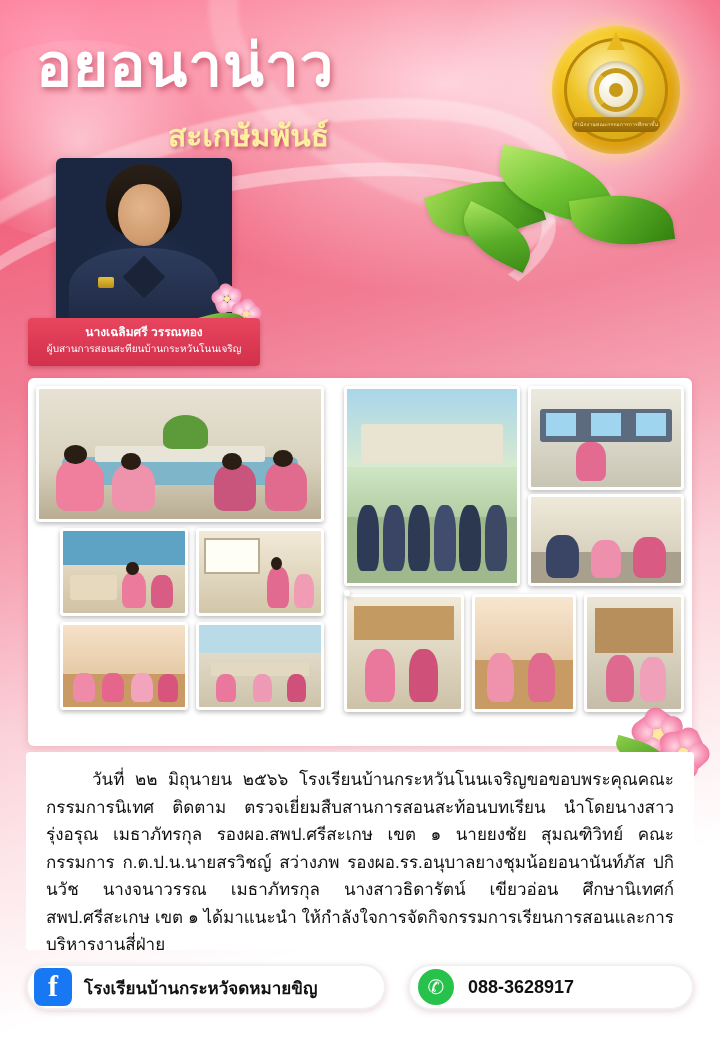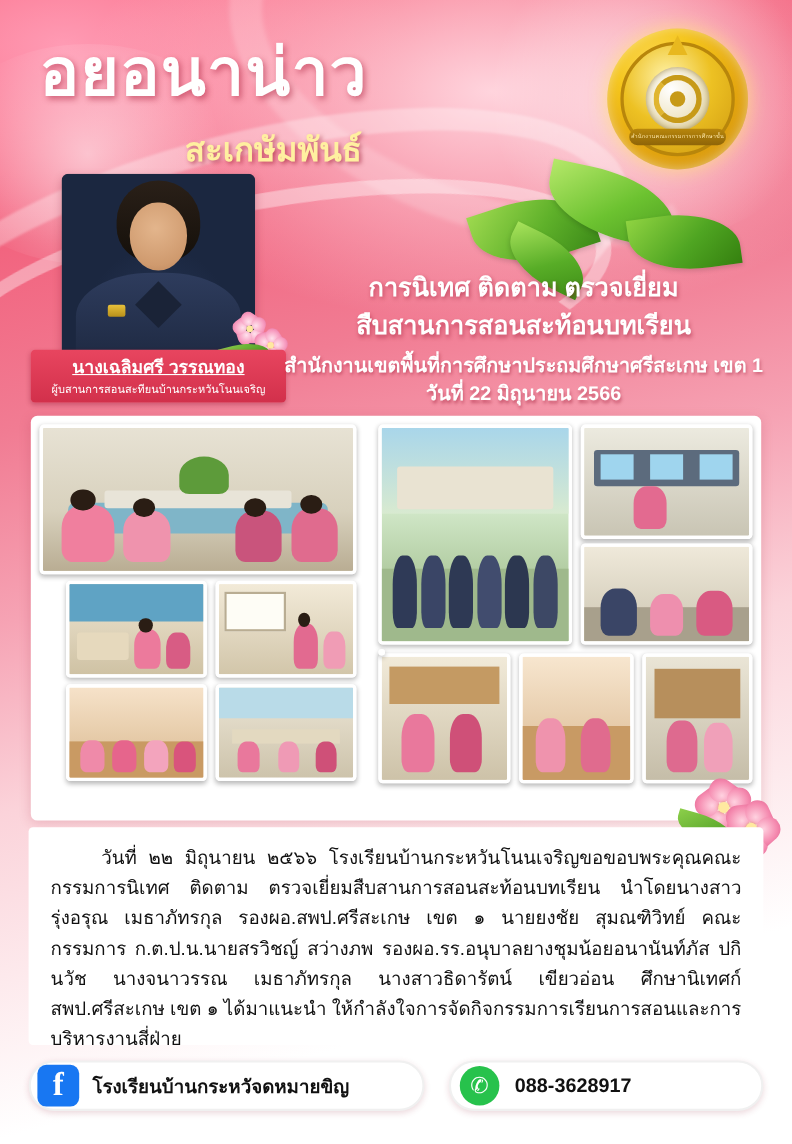--- a/index.html
+++ b/index.html
@@ -202,21 +202,21 @@
     background: linear-gradient(#e8c13a,#b8901a);
   }
   .name-plate {
     position: absolute; left: 28px; top: 318px; width: 232px; height: 48px;
     background: linear-gradient(#e8455f, #d2304b);
     border-radius: 4px;
     box-shadow: 0 2px 5px rgba(120,0,30,0.3);
     color: #ffffff; text-align:center;
     padding-top: 5px;
   }
-  .name-plate .n1 { font-size: 16px; font-weight: bold; line-height:1.5;text-decoration:underline; }
+  .name-plate .n1 { font-size: 12px; font-weight: bold; line-height:1.5; }
   .name-plate .n2 { font-size: 10px; line-height:1.5; }
 
   
   .collage {
     position: absolute; left: 28px; top: 378px; width: 664px; height: 368px;
     background: #ffffff;
     border-radius: 6px;
     box-shadow: 0 2px 10px rgba(180,60,80,0.22);
     padding: 8px;
   }
@@ -370,26 +370,20 @@
     <div class="pet" style="transform:rotate(308deg)"></div>
       <div class="core"></div>
   </div>
   <div class="greens" style="left:200px;top:312px;width:46px;height:22px;transform:rotate(-14deg);"></div>
 
   <div class="name-plate">
     <div class="n1">นางเฉลิมศรี  วรรณทอง</div>
     <div class="n2">ผู้บสานการสอนสะทียนบ้านกระหวันโนนเจริญ</div>
   </div>
 
-  <div class="headline-block">
-    <div class="headline-1">การนิเทศ ติดตาม ตรวจเยี่ยม</div>
-    <div class="headline-2">สืบสานการสอนสะท้อนบทเรียน</div>
-    <div class="headline-3">สำนักงานเขตพื้นที่การศึกษาประถมศึกษาศรีสะเกษ เขต 1</div>
-    <div class="headline-4">วันที่ 22 มิถุนายน 2566</div>
-  </div>
 
   <div class="collage">
 
     <div class="ph" style="left:8px;top:8px;width:288px;height:136px;">
       <div class="scene" style="background:linear-gradient(#e7e2d4 0%,#d8d1bd 58%,#b9ad93 100%)">
         <div style="position:absolute;left:8%;top:52%;width:84%;height:22%;background:#7fb5c8;border-radius:6px;"></div>
         <div style="position:absolute;left:20%;top:44%;width:60%;height:12%;background:#e8e4d8;border-radius:3px;"></div>
         <div class="person" style="left:6%;width:17%;height:40%;background:#f07f9e;"></div>
         <div class="head" style="left:9%;bottom:42%;width:8%;height:15%;"></div>
         <div class="person" style="left:26%;width:15%;height:36%;background:#ef93ad;"></div>

